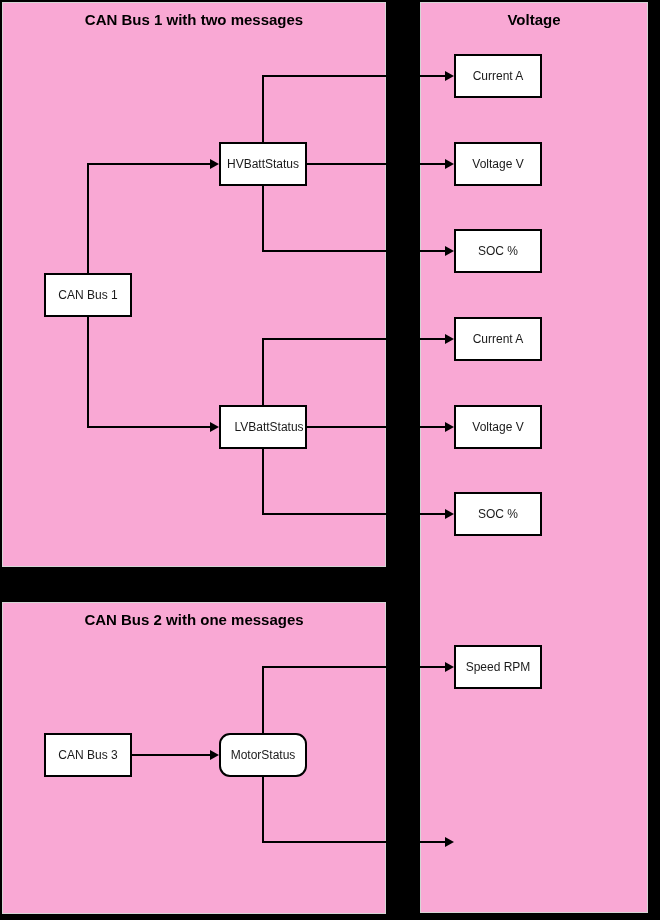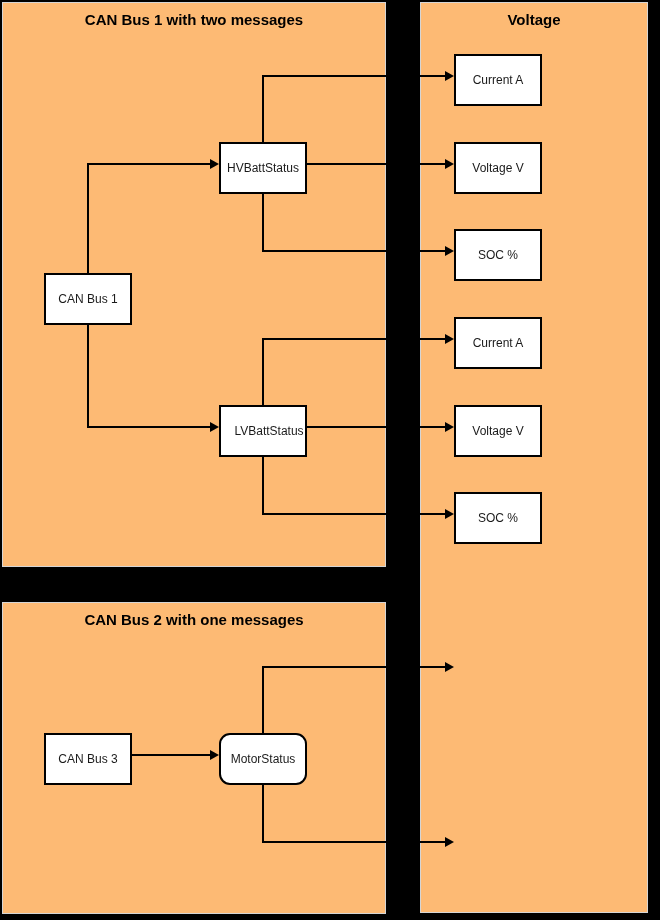--- a/index.html
+++ b/index.html
@@ -2,32 +2,32 @@
 <html><head>
 <meta charset="utf-8">
 <style>
   html,body{margin:0;padding:0;}
   body{
     width:660px;height:920px;background:#000;position:relative;overflow:hidden;
     font-family:"Liberation Sans", sans-serif;
   }
   .canvas{position:absolute;left:0;top:0;width:660px;height:920px;}
   .panel{
-    position:absolute;background:#fdba74;border:1px solid #d5d5d5;
+    position:absolute;background:#f9a8d4;border:1px solid #d5d5d5;
     box-sizing:border-box;z-index:1;
   }
   #panel-bus1{left:2px;top:2px;width:384px;height:565px;}
   #panel-bus2{left:2px;top:602px;width:384px;height:312px;}
   #panel-signals{left:420px;top:2px;width:228px;height:911px;}
   .panel-title{
     position:absolute;left:0;top:8px;width:100%;margin:0;
     text-align:center;font-size:15px;font-weight:bold;color:#000;
   }
   .node{
-    position:absolute;width:88px;height:52px;background:#fff;
+    position:absolute;width:88px;height:44px;background:#fff;
     border:2px solid #000;box-sizing:border-box;z-index:3;
     display:flex;align-items:center;justify-content:center;
     font-size:12px;color:#1a1a1a;white-space:nowrap;
   }
   .edge{position:absolute;background:#000;z-index:2;}
   .edge.h{height:2px;}
   .edge.v{width:2px;}
   .arrow{
     position:absolute;width:0;height:0;z-index:2;
     border-top:5px solid transparent;border-bottom:5px solid transparent;
@@ -131,14 +131,17 @@
   </div>
   <div class="node" id="n-lvcur">
     <span>Current A</span>
   </div>
   <div class="node" id="n-lvvol">
     <span>Voltage V</span>
   </div>
   <div class="node" id="n-lvsoc">
     <span>SOC %</span>
   </div>
+  <div class="node" id="n-speed">
+    <span>Speed RPM</span>
+  </div>
 
 </div>
 
 </body></html>

